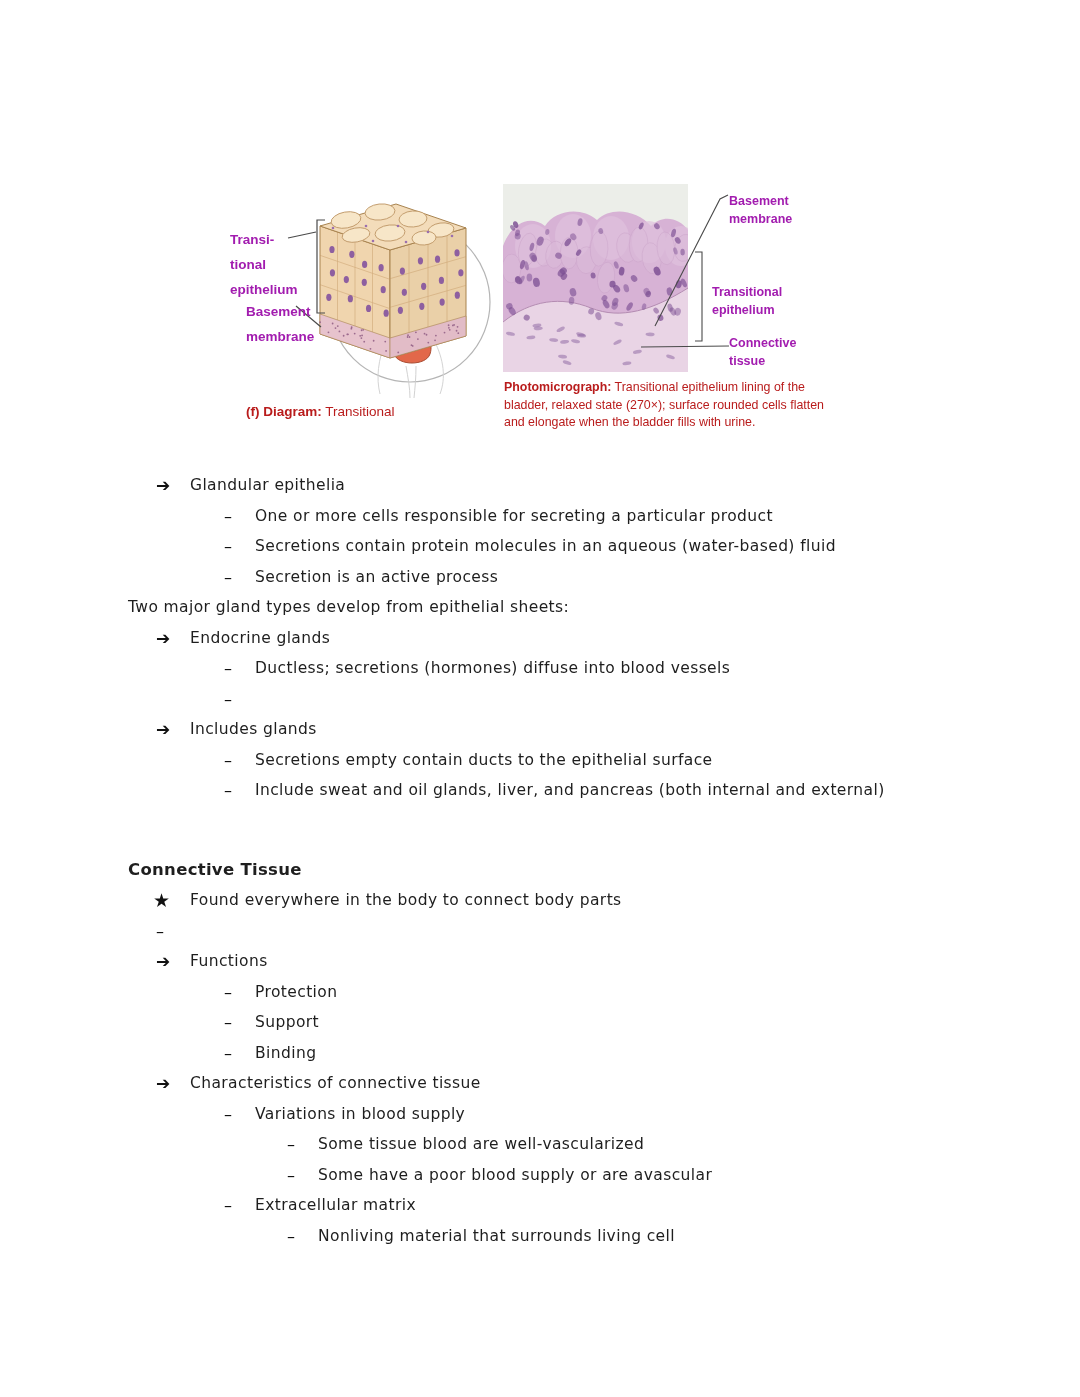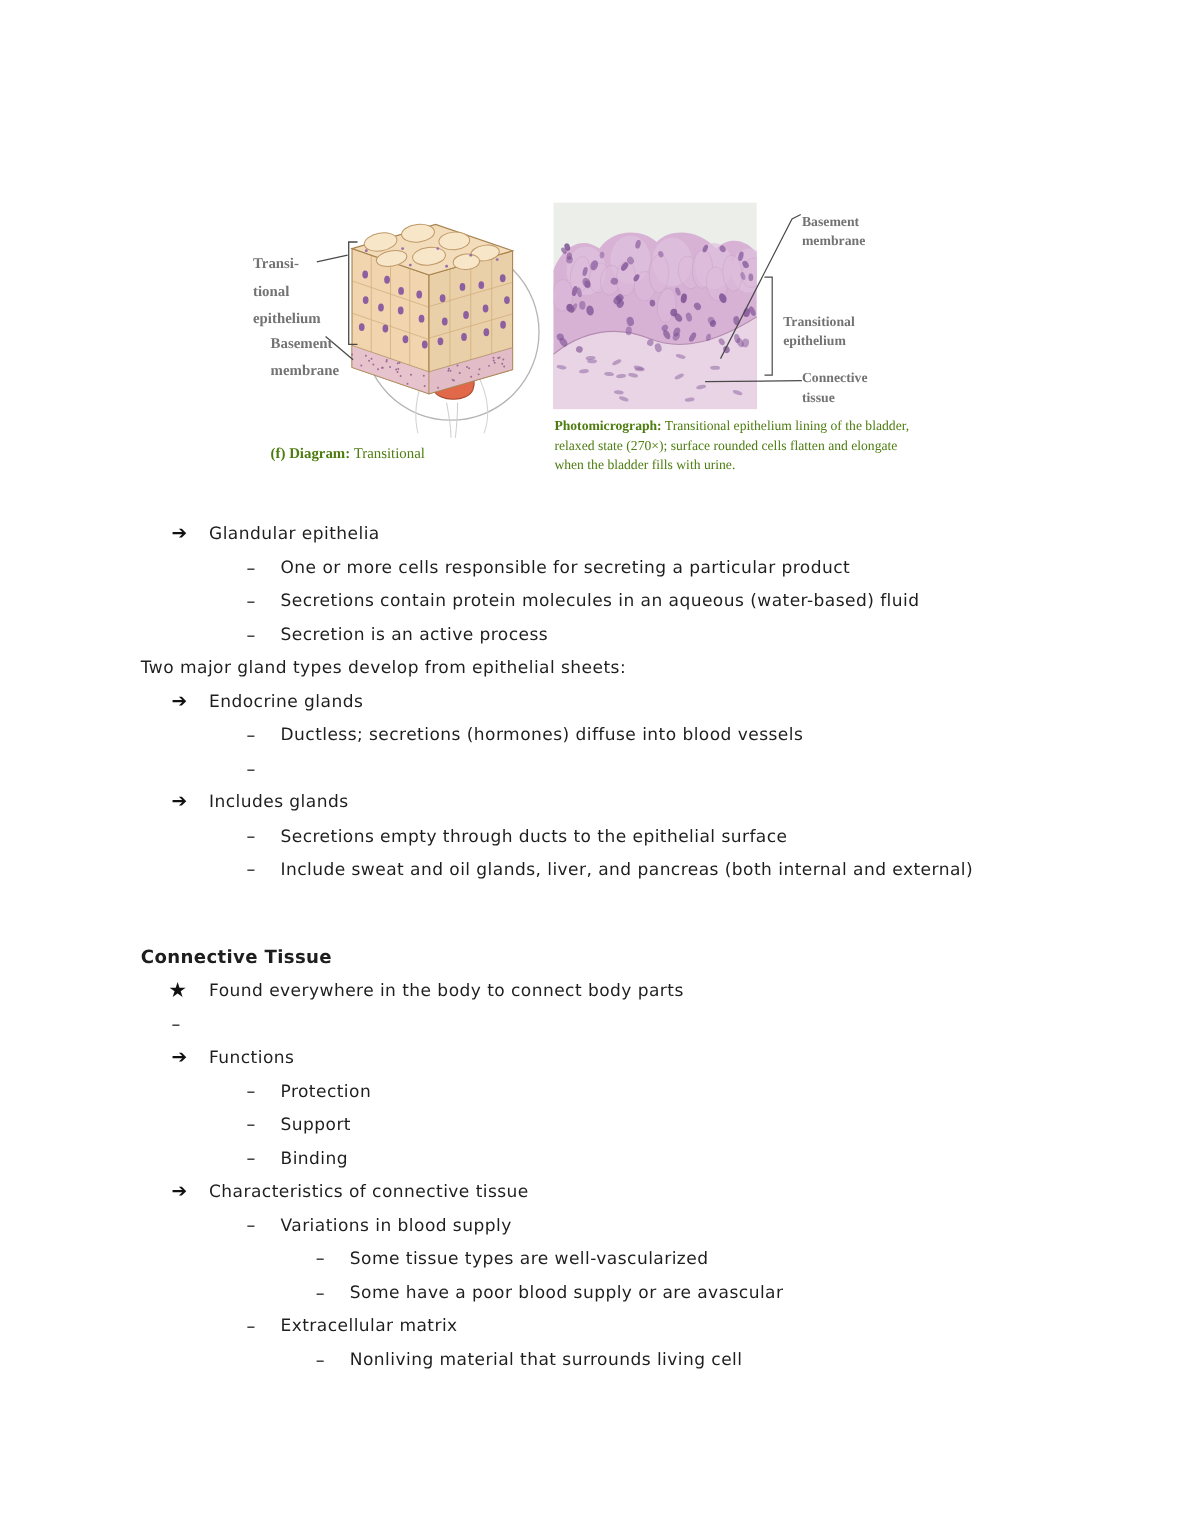--- a/index.html
+++ b/index.html
@@ -1,25 +1,25 @@
 <!DOCTYPE html>
 <html><head>
 <meta charset="utf-8">
 <style>
   html,body{margin:0;padding:0;background:#ffffff;}
   #page{position:relative;width:1080px;height:1397px;background:#ffffff;overflow:hidden;
         font-family:"DejaVu Sans",sans-serif;color:#1f1f1f;}
 
   
   .fig-svg{position:absolute;}
-  .fig-label{position:absolute;font-family:Liberation Serif, serif;font-weight:bold;
-             color:#737373;white-space:nowrap;}
+  .fig-label{position:absolute;font-family:Liberation Sans, sans-serif;font-weight:bold;
+             color:#a21caf;white-space:nowrap;}
   .diag-label{font-size:13.5px;line-height:25px;}
   .micro-label{font-size:12.5px;line-height:17.5px;}
-  .fig-caption{position:absolute;font-family:Liberation Serif, serif;color:#4d7c0f;}
+  .fig-caption{position:absolute;font-family:Liberation Sans, sans-serif;color:#b91c1c;}
   .diag-caption{left:246px;top:404px;font-size:13.5px;}
   .micro-caption{left:504px;top:379px;width:338px;font-size:12.4px;line-height:17.5px;}
   .fig-caption b{font-weight:bold;}
 
   
   .notes{position:absolute;left:128px;top:470px;width:920px;}
   .line{position:relative;display:flex;align-items:center;height:30.5px;
         font-size:15.5px;letter-spacing:0.4px;color:#1e1e1e;}
   .line .txt{white-space:nowrap;}
   .lvl0 .txt{margin-left:0;}
@@ -358,21 +358,21 @@
       </div>
       <div class="line lvl2">
         <span class="marker dash">–</span>
       </div>
       <div class="line lvl1">
         <span class="marker arrow">➔</span>
         <span class="txt">Includes glands</span>
       </div>
       <div class="line lvl2">
         <span class="marker dash">–</span>
-        <span class="txt">Secretions empty through ducts to the epithelial surface</span>
+        <span class="txt">Secretions empty contain ducts to the epithelial surface</span>
       </div>
       <div class="line lvl2">
         <span class="marker dash">–</span>
         <span class="txt">Include sweat and oil glands, liver, and pancreas (both internal and external)</span>
       </div>
       <div class="line lvl0 bold gap">
         <span class="txt">Connective Tissue</span>
       </div>
       <div class="line lvl1">
         <span class="marker star">★</span>
@@ -400,21 +400,21 @@
       <div class="line lvl1">
         <span class="marker arrow">➔</span>
         <span class="txt">Characteristics of connective tissue</span>
       </div>
       <div class="line lvl2">
         <span class="marker dash">–</span>
         <span class="txt">Variations in blood supply</span>
       </div>
       <div class="line lvl3">
         <span class="marker dash">–</span>
-        <span class="txt">Some tissue types are well-vascularized</span>
+        <span class="txt">Some tissue blood are well-vascularized</span>
       </div>
       <div class="line lvl3">
         <span class="marker dash">–</span>
         <span class="txt">Some have a poor blood supply or are avascular</span>
       </div>
       <div class="line lvl2">
         <span class="marker dash">–</span>
         <span class="txt">Extracellular matrix</span>
       </div>
       <div class="line lvl3">

